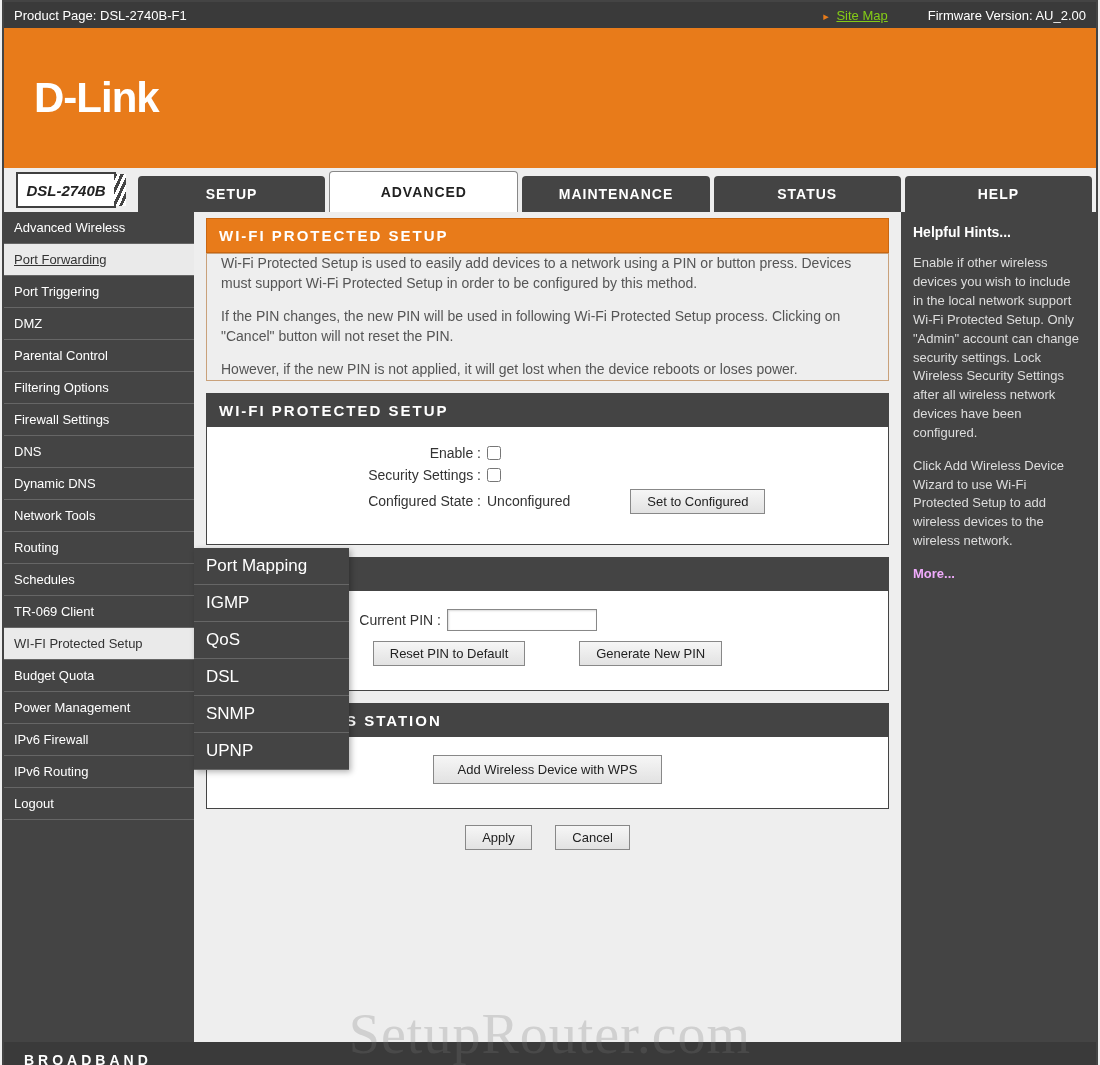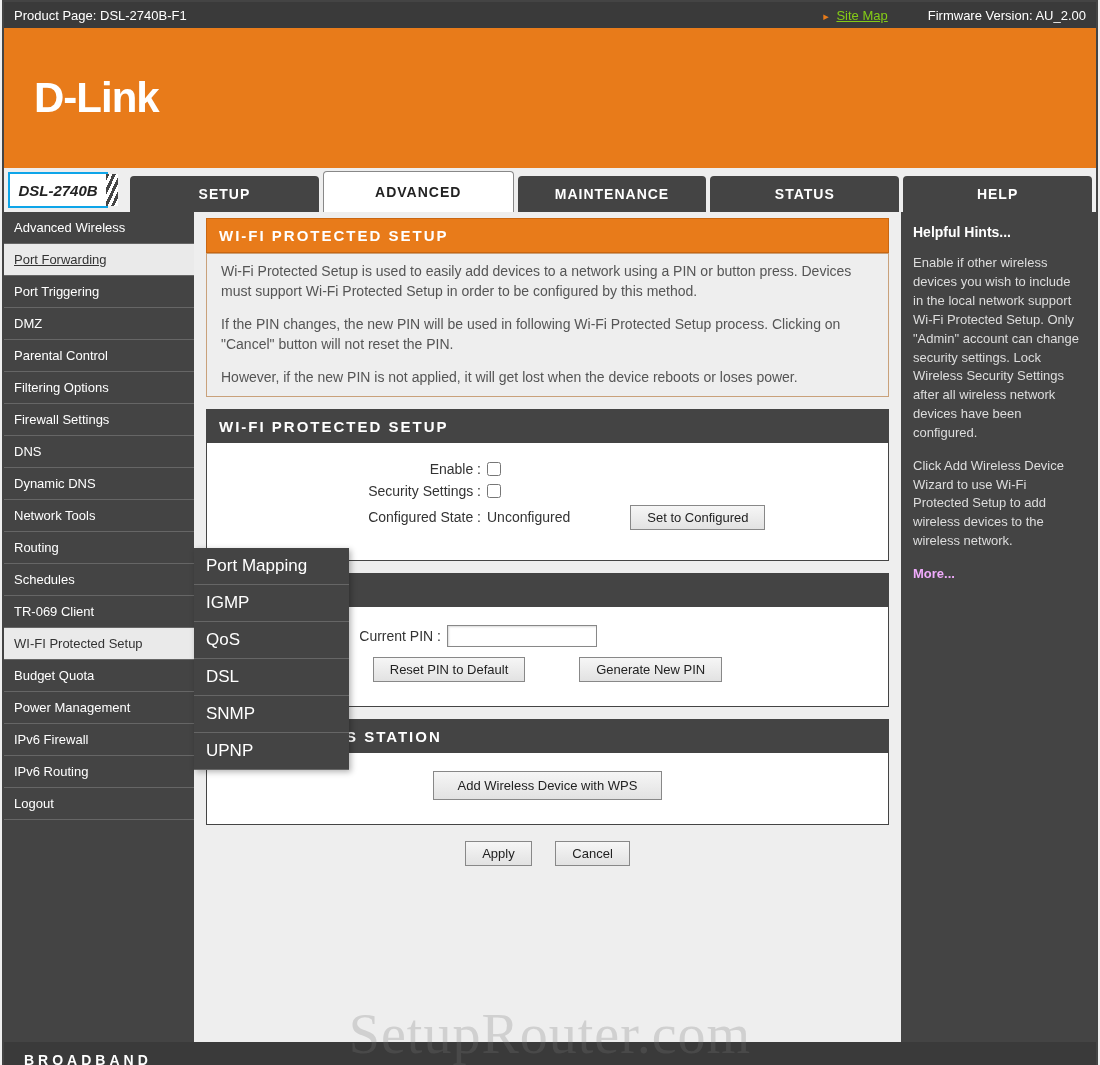--- a/index.html
+++ b/index.html
@@ -47,22 +47,22 @@
   }
   .navrow {
     display: flex;
     background: #eeeeee;
     height: 44px;
     align-items: stretch;
   }
   .model-badge {
     width: 100px;
     background: #fff;
-    border: 2px solid #0ea5e9;
-    margin: 4px 2px 4px 4px;
+    border: 2px solid #404040;
+    margin: 4px 2px 4px 12px;
     display: flex; align-items: center; justify-content: center;
     font-style: italic; font-weight: bold; font-size: 15px;
     color: #222;
     position: relative;
   }
   .model-badge::after {
     content: "";
     position: absolute;
     right: -12px; top: 0; bottom: 0; width: 12px;
     background: repeating-linear-gradient(115deg, #444 0 3px, #fff 3px 6px);
@@ -133,21 +133,21 @@
     color: #fff;
     font-weight: bold;
     letter-spacing: 2px;
     padding: 8px 12px;
     font-size: 15px;
     border: 1px solid #c96611;
   }
   .panel-desc {
     background: #eeeeee;
     border: 1px solid #c9a17a;
-    padding: 8px 14px;
+    padding: 0 14px;
     color: #555;
     font-size: 14px;
     line-height: 1.4;
   }
   .panel-desc p { margin-bottom: 14px; }
   .panel-desc p:last-child { margin-bottom: 0; }
   .section {
     border: 1px solid #444;
     margin-top: 12px;
     background: #fff;

